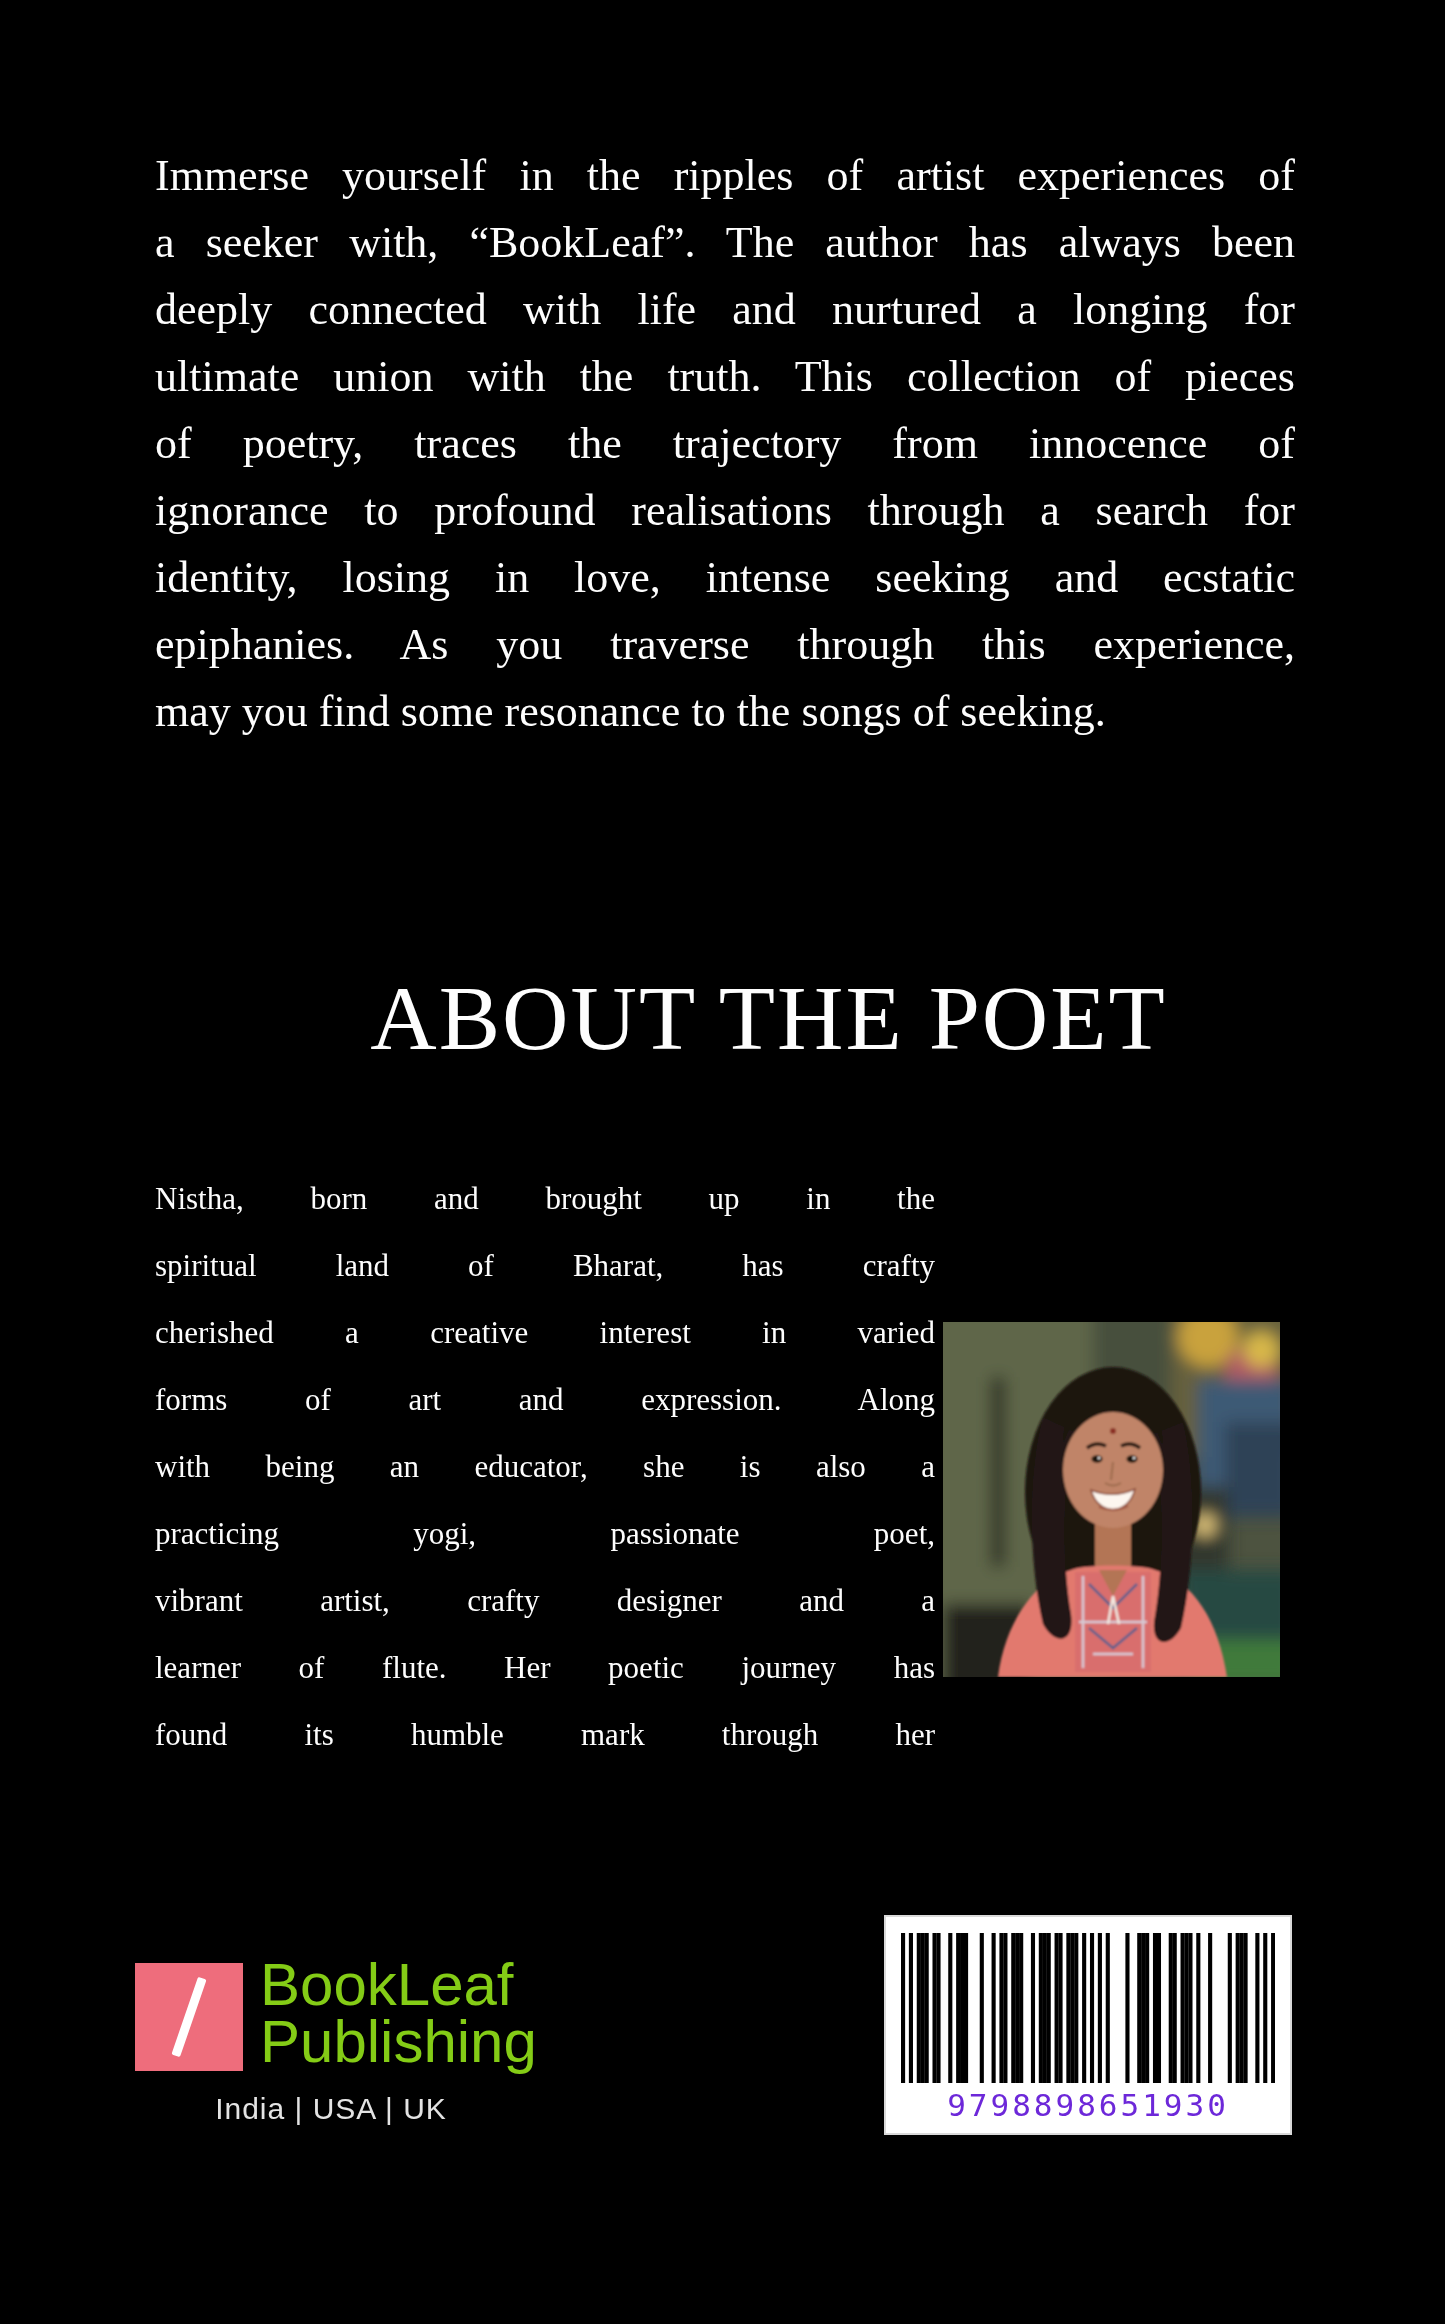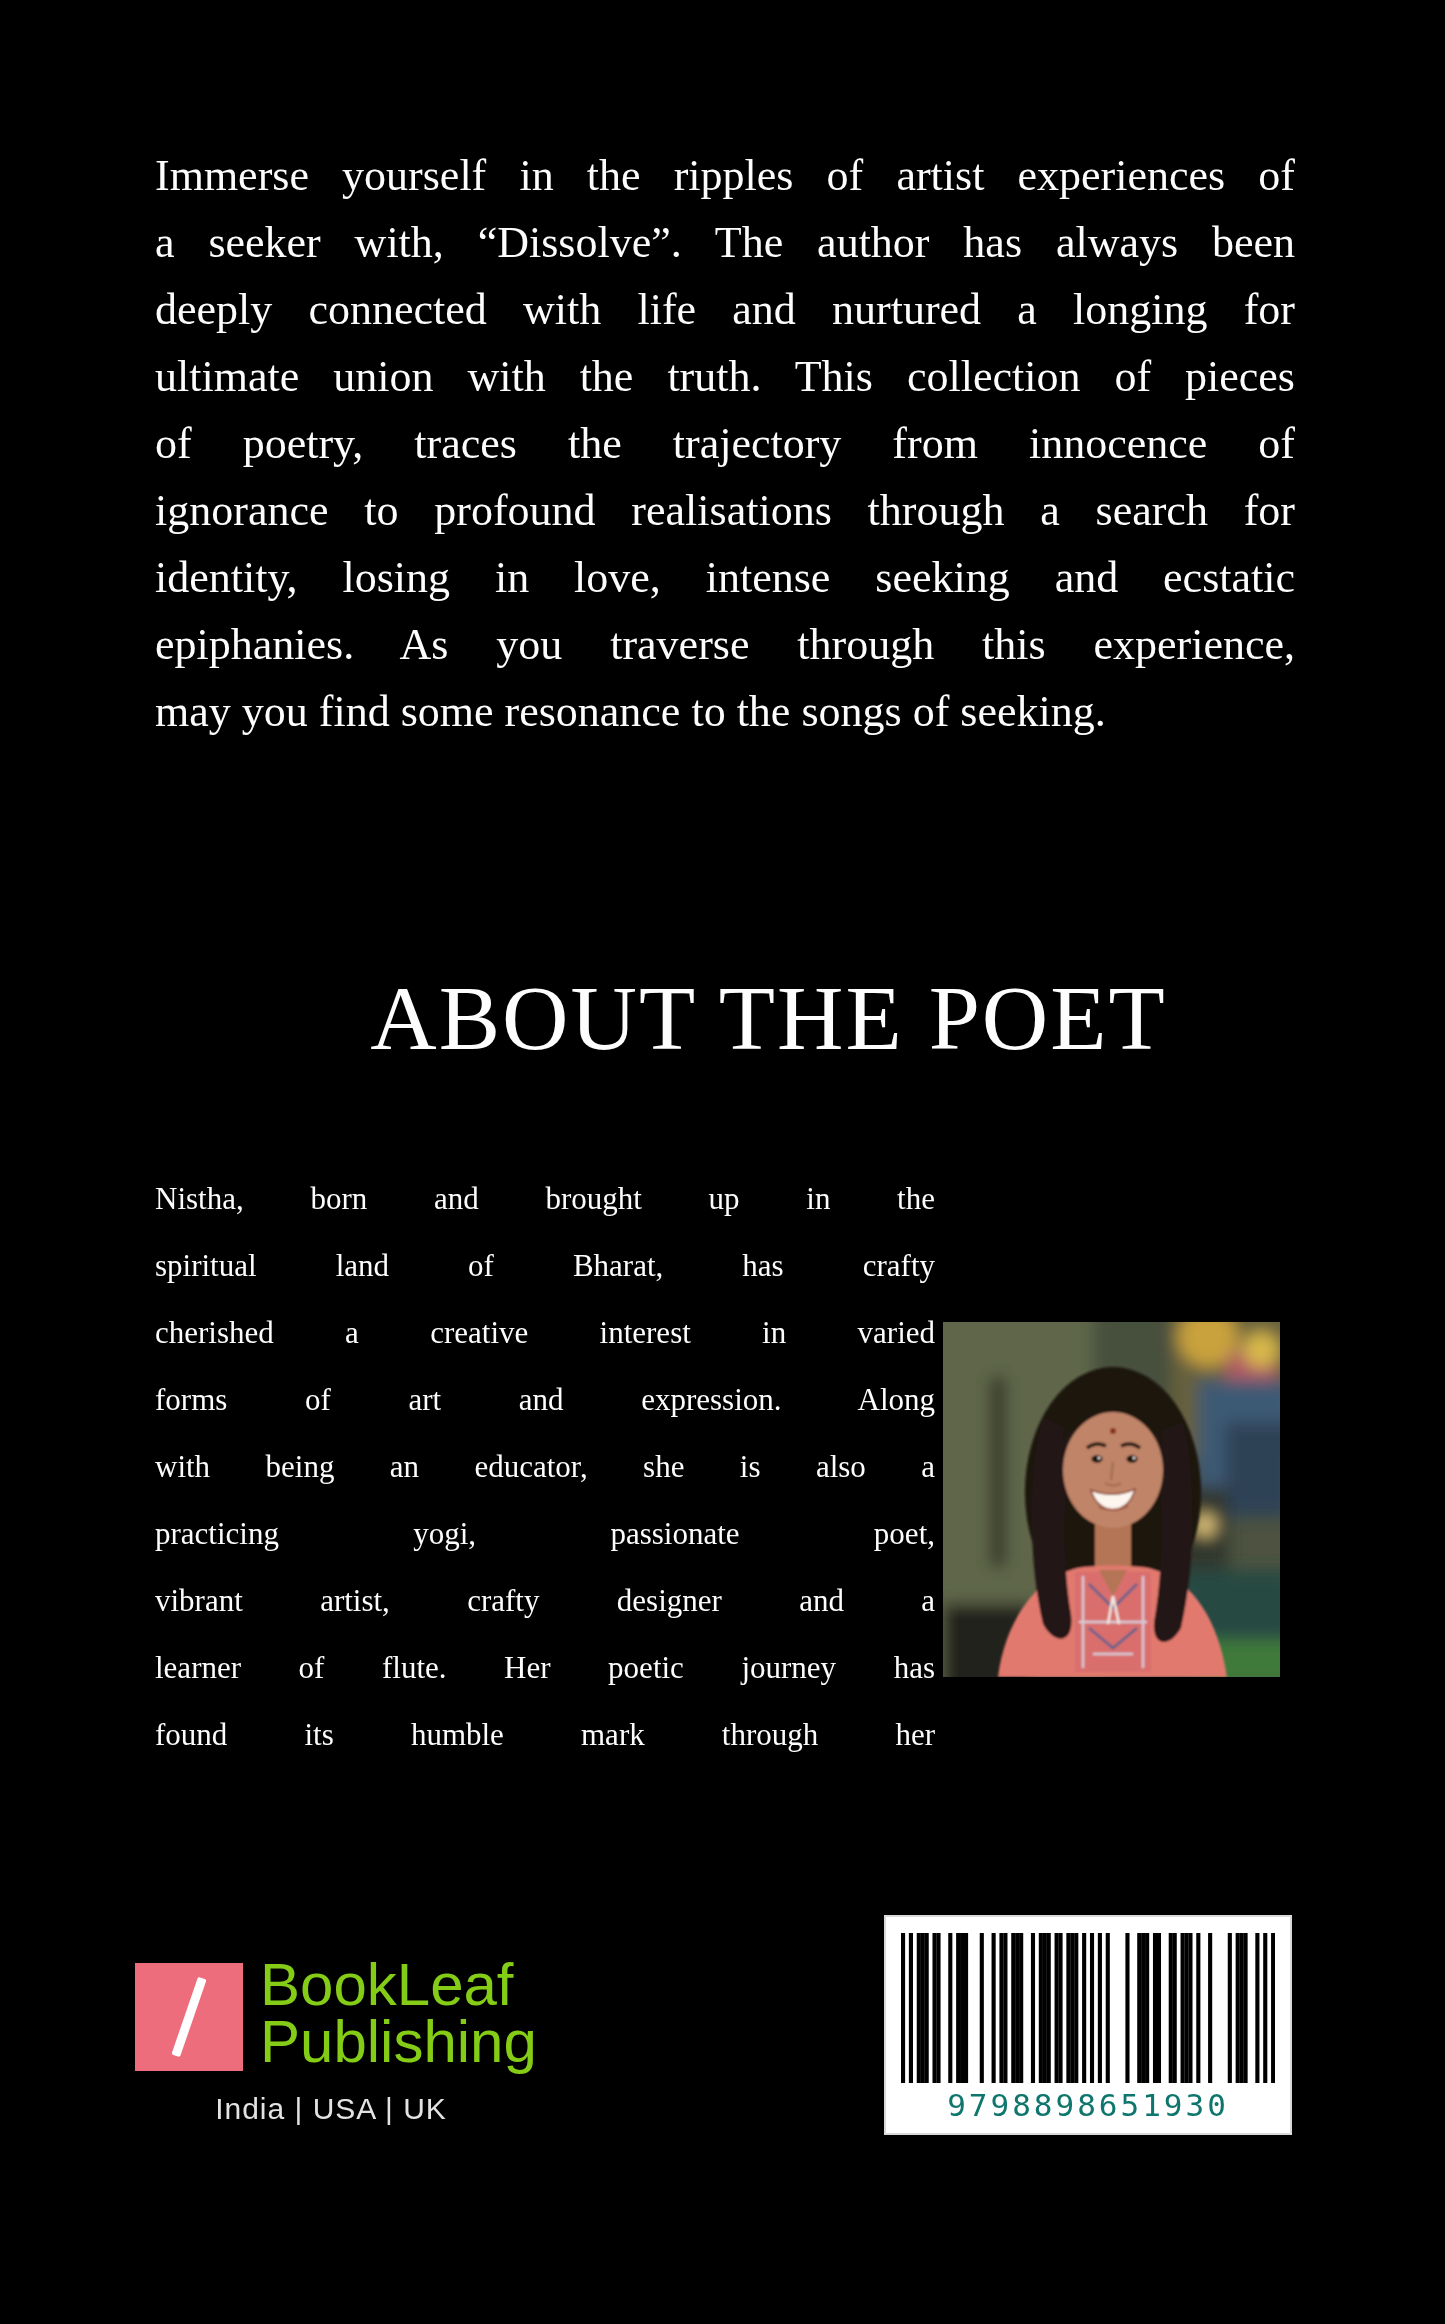--- a/index.html
+++ b/index.html
@@ -51,29 +51,29 @@
   }
   
   .barcode{
     position:absolute;left:884px;top:1915px;width:408px;height:220px;
     background:#fff;box-shadow:0 0 0 2px #d9d9d9 inset;
   }
   .barcode-bars{position:absolute;left:17px;top:18px;width:374px;height:150px;}
   .barcode-number{
     position:absolute;left:0;right:0;top:172px;text-align:center;
     font-family:"DejaVu Sans Mono","Liberation Mono",monospace;
-    font-size:31px;color:#0f766e;letter-spacing:3px;
+    font-size:31px;color:#6d28d9;letter-spacing:3px;
   }
 </style>
 </head>
 <body>
 
 <div class="synopsis">
     <div class="jline">Immerse yourself in the ripples of artist experiences of</div>
-    <div class="jline">a seeker with, “Dissolve”. The author has always been</div>
+    <div class="jline">a seeker with, “BookLeaf”. The author has always been</div>
     <div class="jline">deeply connected with life and nurtured a longing for</div>
     <div class="jline">ultimate union with the truth. This collection of pieces</div>
     <div class="jline">of poetry, traces the trajectory from innocence of</div>
     <div class="jline">ignorance to profound realisations through a search for</div>
     <div class="jline">identity, losing in love, intense seeking and ecstatic</div>
     <div class="jline">epiphanies. As you traverse through this experience,</div>
     <div class="jline last">may you find some resonance to the songs of seeking.</div>
   </div>
 
 <div class="about-heading">ABOUT THE POET</div>

